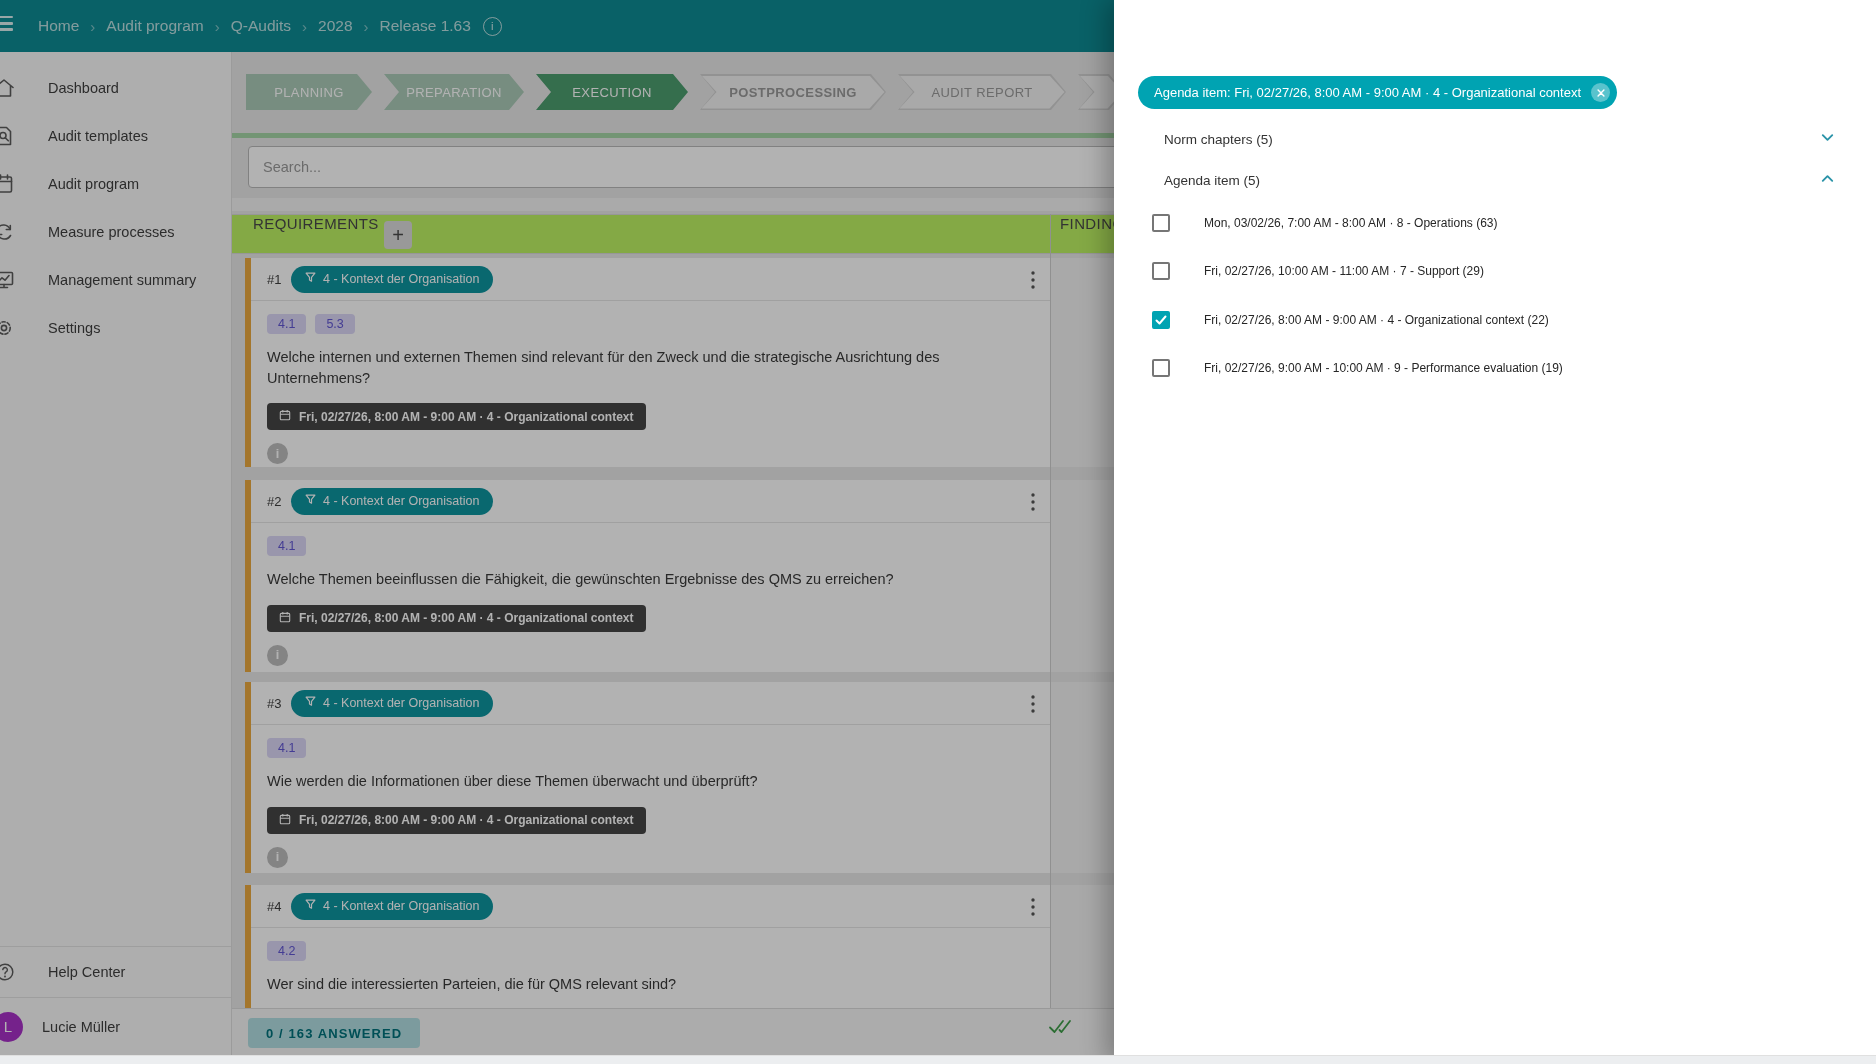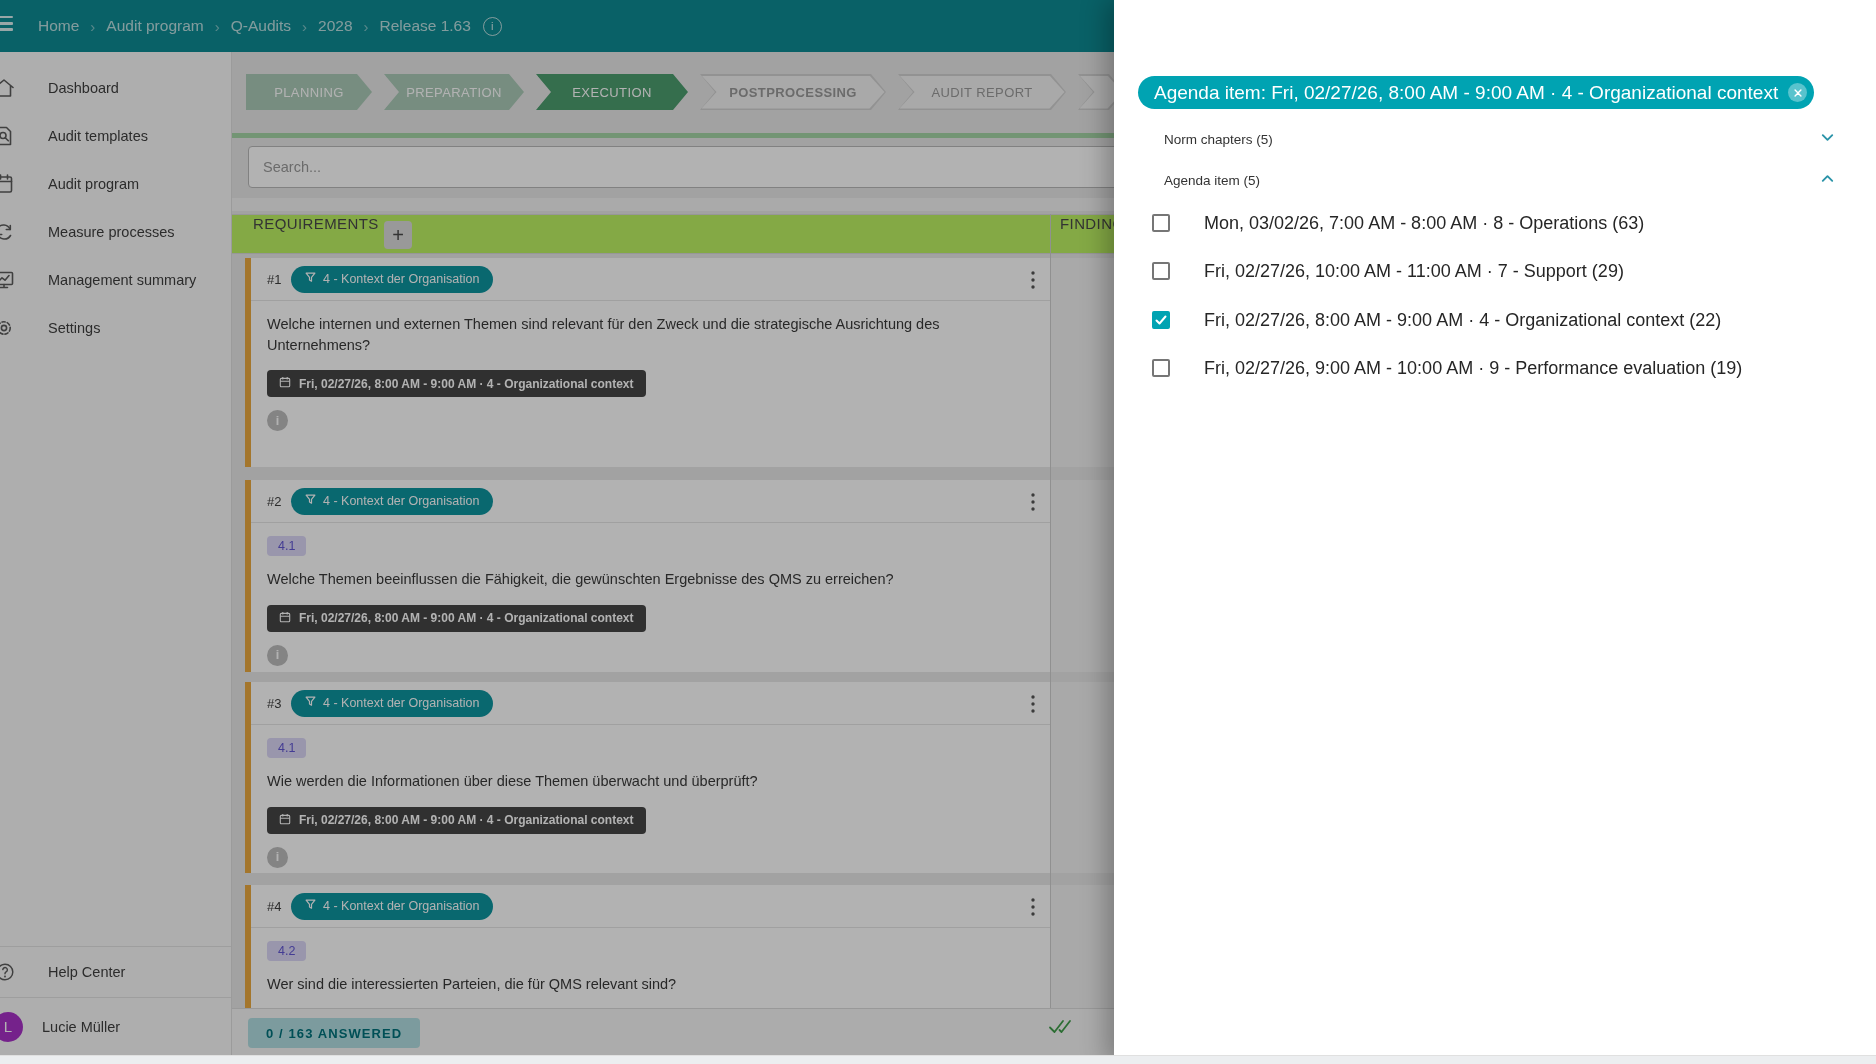--- a/index.html
+++ b/index.html
@@ -86,30 +86,30 @@
   .scrollstrip{position:absolute;left:0;bottom:0;width:1876px;height:9px;background:#eceef0;border-top:1px solid #e0e0e0;z-index:60}
 
   
   .overlay{position:absolute;left:0;top:0;width:1114px;height:1064px;background:rgba(0,0,0,.30);z-index:40}
   .panel{position:absolute;left:1114px;top:0;width:762px;height:1064px;background:#fff;z-index:50;box-shadow:-8px 0 24px rgba(0,0,0,.28)}
   .panel-header{position:relative;height:52px;background:#3f4040;display:flex;align-items:center}
   .close-x{margin-left:30px;width:18px;height:18px;cursor:pointer;flex:none}
   .panel-title{margin-left:14px;color:#fff;font-size:16.5px;font-weight:500}
   .funnel-off{position:absolute;right:26px;top:14px;width:24px;height:24px;cursor:pointer}
   .active-chip{position:absolute;left:24px;top:76px;height:33px;border-radius:17px;background:var(--primary);color:#fff;
-    font-size:19px;display:inline-flex;align-items:center;padding:0 7px 0 16px;gap:10px;white-space:nowrap}
+    font-size:13px;display:inline-flex;align-items:center;padding:0 7px 0 16px;gap:10px;white-space:nowrap}
   .chip-x{width:19px;height:19px;border-radius:50%;background:rgba(255,255,255,.35);display:flex;align-items:center;justify-content:center;cursor:pointer;flex:none}
   .section-row{position:absolute;left:50px;right:40px;height:38px;display:flex;align-items:center;justify-content:space-between;cursor:pointer}
   .section-label{font-size:13.5px;color:#333}
   .chev{width:17px;height:17px}
   .option-row{position:absolute;left:38px;height:24px;display:flex;align-items:center;cursor:pointer}
   .cb{width:18px;height:18px;border:2px solid #767676;border-radius:2px;flex:none;position:relative}
   .cb.checked{border-color:var(--primary);background:var(--primary)}
   .cb svg{position:absolute;inset:0;width:14px;height:14px;margin:0}
-  .opt-label{margin-left:34px;font-size:18px;color:#262626;white-space:nowrap}
+  .opt-label{margin-left:34px;font-size:12px;color:#262626;white-space:nowrap}
 </style>
 </head>
 <body>
 
 <header class="topbar">
   <div class="hamburger">
       <i></i>
       <i></i>
       <i></i>
     </div>
@@ -238,21 +238,21 @@
             <span><svg viewBox="0 0 12 12" width="11" height="11" fill="none" stroke="#fff" stroke-width="1.3" stroke-linejoin="round">
                 <path d="M1.2 1.2h9.6L7.1 5.9v4.2L4.9 8.7V5.9Z"></path>
               </svg></span>
             <span>4 - Kontext der Organisation</span>
           </span>
           <span class="kebab"><svg viewBox="0 0 6 20" width="6" height="20" fill="#555">
               <circle cx="3" cy="3" r="1.7"></circle>
               <circle cx="3" cy="10" r="1.7"></circle>
               <circle cx="3" cy="17" r="1.7"></circle>
             </svg></span>
-        </div><div class="question">Welche internen und externen Themen sind relevant für den Zweck und die strategische Ausrichtung des Unternehmens?</div><div class="sched">
+        </div><div class="tags-row"><span class="tag">4.1</span><span class="tag">5.3</span></div><div class="question">Welche internen und externen Themen sind relevant für den Zweck und die strategische Ausrichtung des Unternehmens?</div><div class="sched">
           <span><svg viewBox="0 0 12 12" width="12" height="12" fill="none" stroke="#fff" stroke-width="1.1">
               <rect x="1.3" y="2.4" width="9.4" height="8.4" rx="1"></rect>
               <path d="M1.3 5.2h9.4M3.8 1v2.4M8.2 1v2.4"></path>
             </svg></span>
           <span>Fri, 02/27/26, 8:00 AM - 9:00 AM · 4 - Organizational context</span>
         </div><div class="info-dot">i</div></div>
       <div class="findings-cell" style="top: 428px; height: 192px;"></div>
       <div class="card" style="top: 428px; height: 192px;"><div class="card-head">
           <span class="card-num">#2</span>
           <span class="cat-chip">

